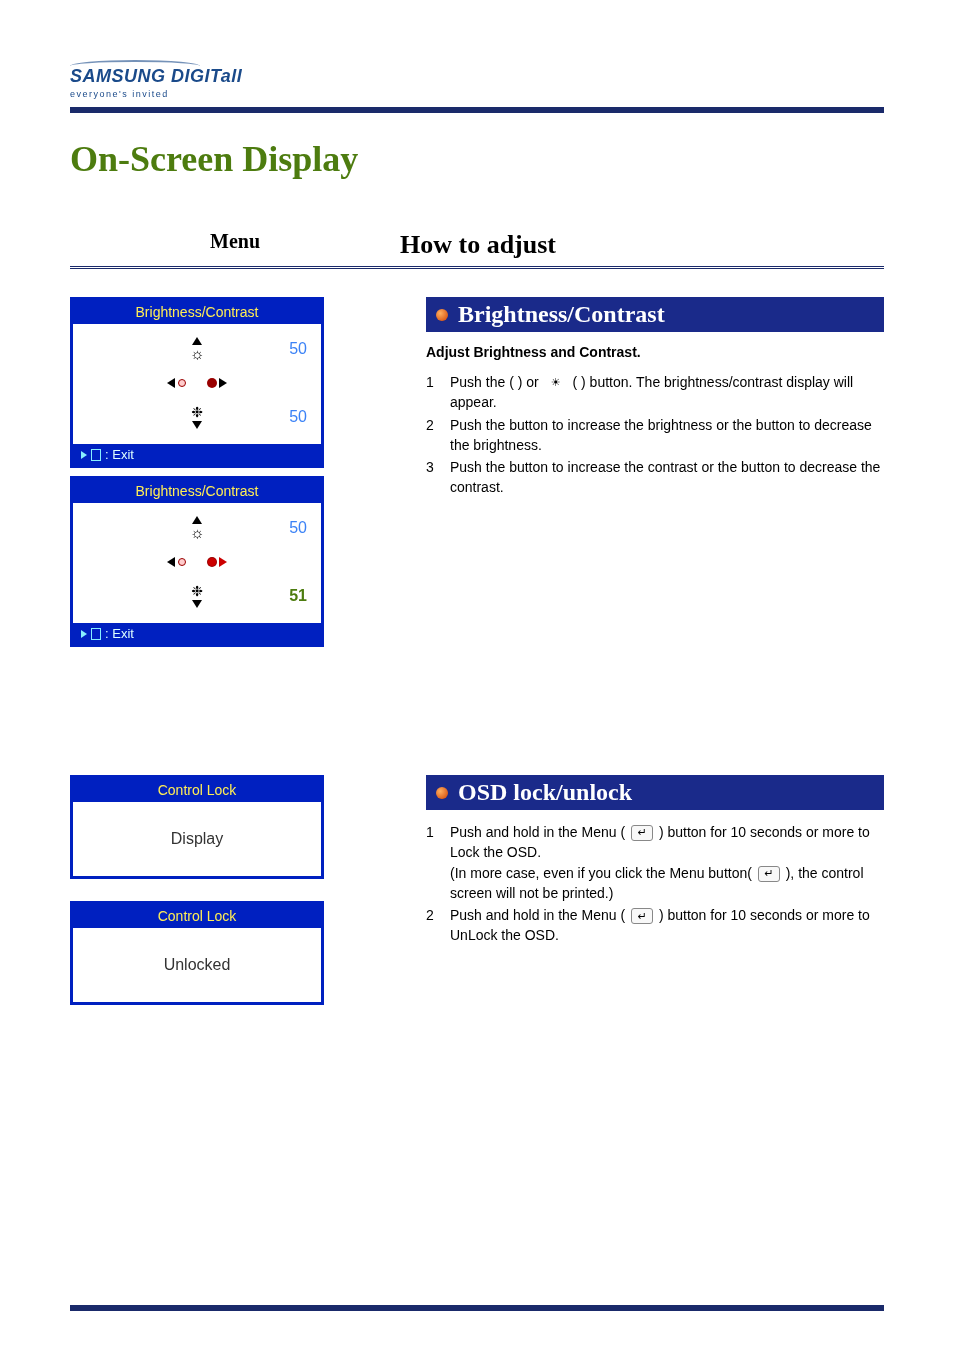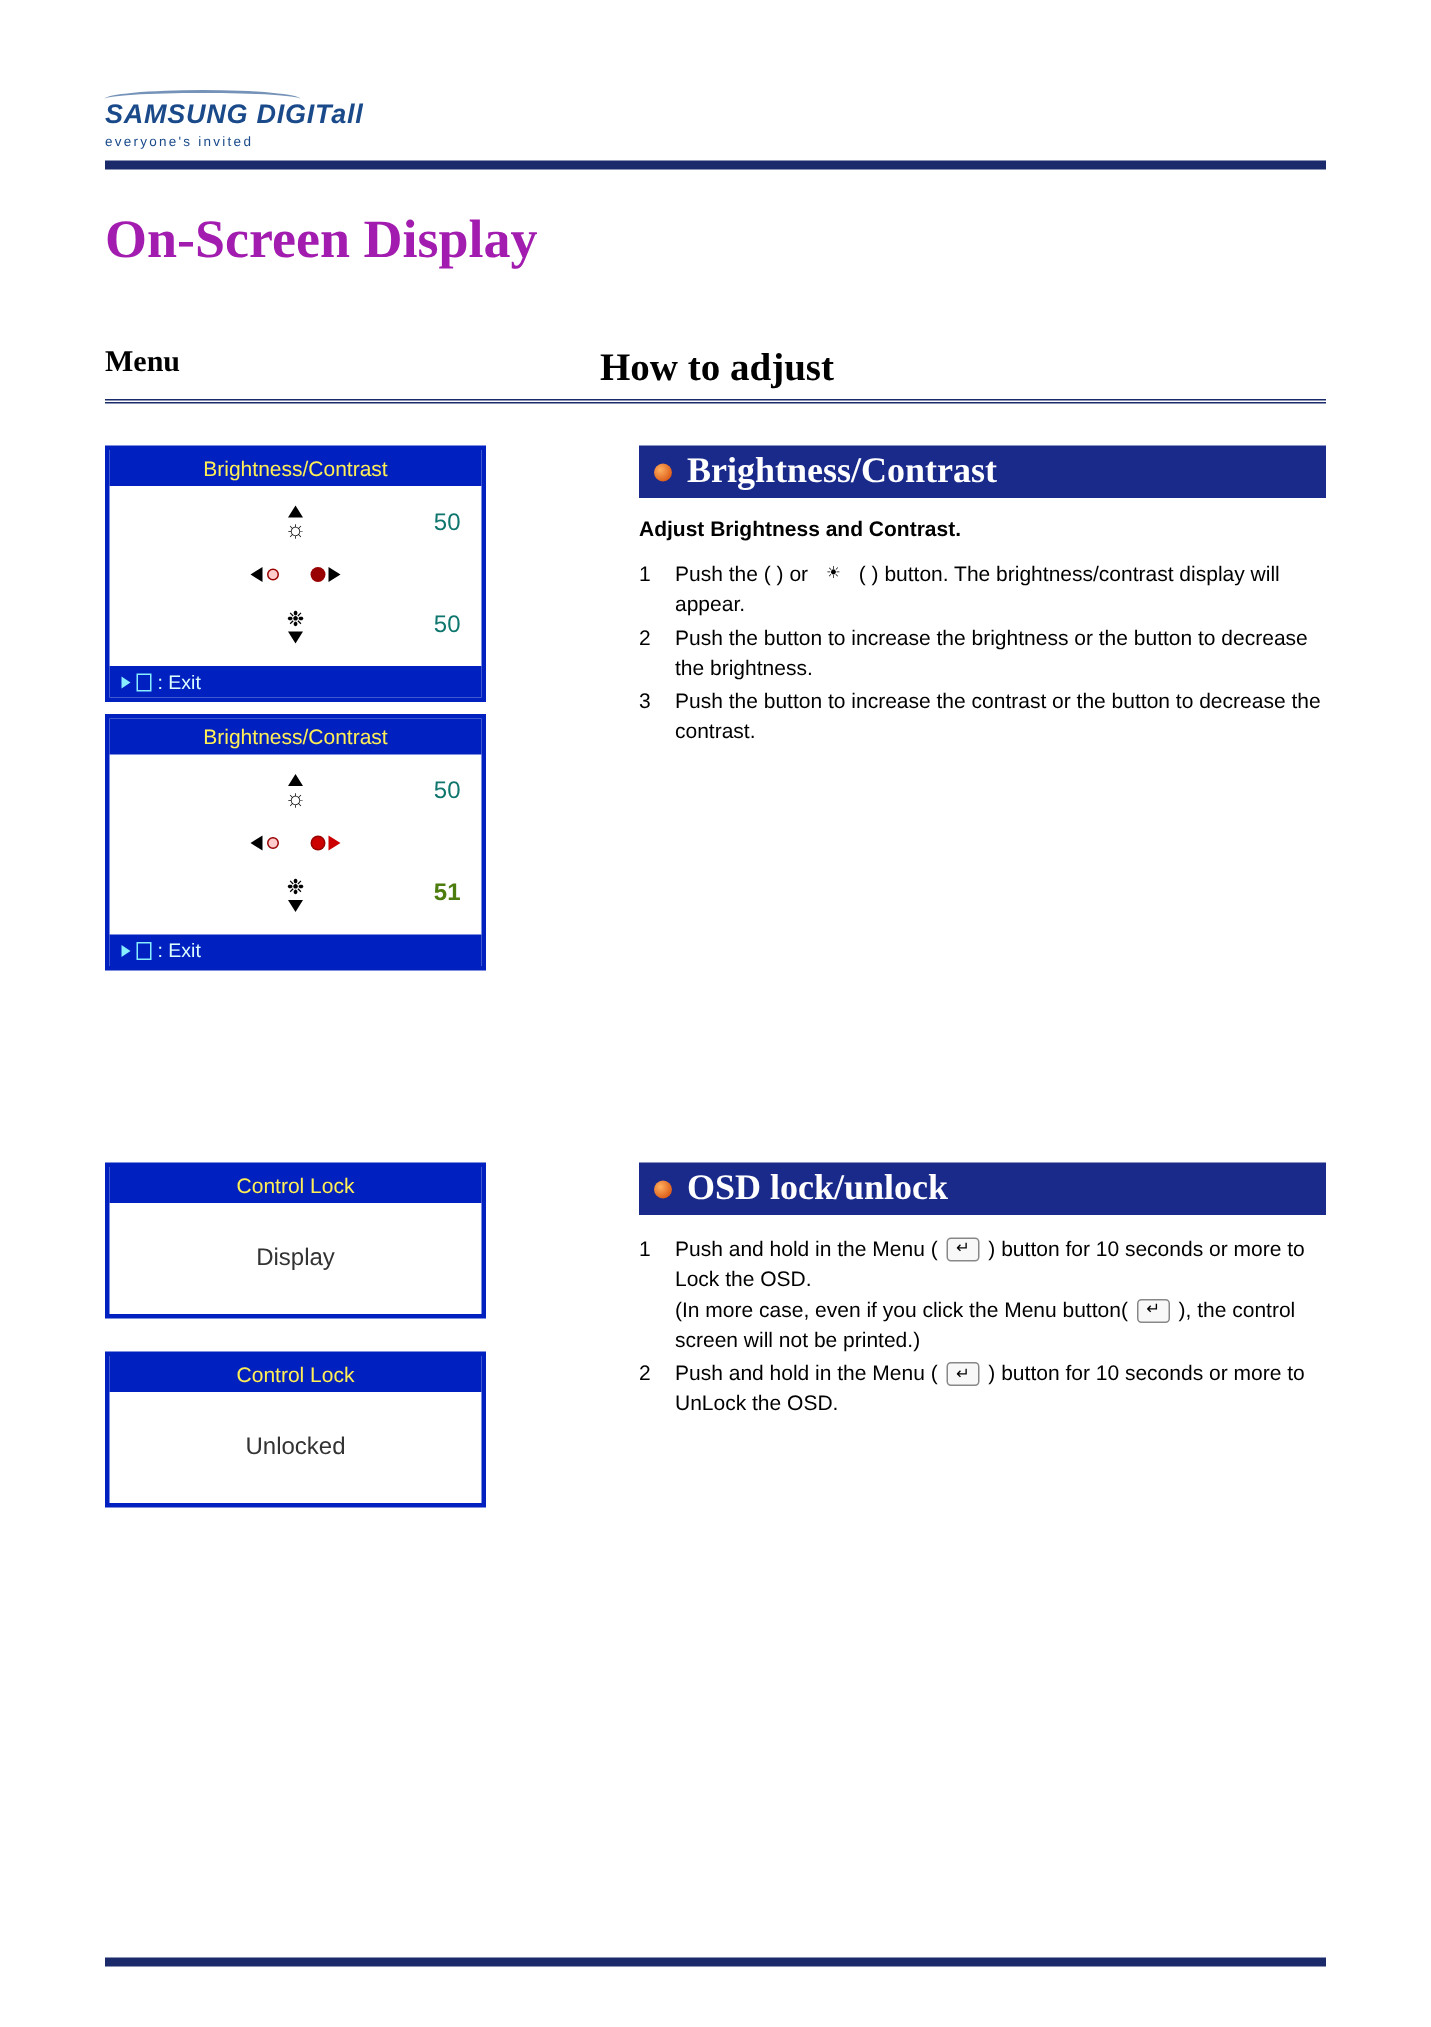--- a/index.html
+++ b/index.html
@@ -39,34 +39,35 @@
     }
     .header-divider {
       height: 6px;
       background: #1a2a6a;
       margin: 8px 0 25px 0;
     }
     .page-title {
       font-family: "Times New Roman", serif;
       font-size: 36px;
       font-weight: bold;
-      color: #a21caf;
+      color: #4d7c0f;
       margin-bottom: 50px;
     }
     .columns-header {
       display: flex;
       border-bottom: 3px double #1a2a6a;
       padding-bottom: 6px;
       margin-bottom: 28px;
     }
     .col-menu-hdr {
       width: 330px;
       font-family: "Times New Roman", serif;
       font-size: 20px;
       font-weight: bold;
+      text-align: center;
     }
     .col-howto-hdr {
       font-family: "Times New Roman", serif;
       font-size: 26px;
       font-weight: bold;
     }
     .content-row {
       display: flex;
       align-items: flex-start;
       margin-bottom: 120px;
@@ -102,21 +103,21 @@
       display: flex;
       align-items: center;
       justify-content: center;
       position: relative;
       height: 34px;
     }
     .osd-value-col {
       position: absolute;
       right: 4px;
       font-size: 16px;
-      color: #0f766e;
+      color: #3b82f6;
     }
     .osd-value-col.active {
       color: #4d7c0f;
       font-weight: bold;
     }
     .tri-up { width:0;height:0;border-left:5px solid transparent;border-right:5px solid transparent;border-bottom:8px solid #000; }
     .tri-down { width:0;height:0;border-left:5px solid transparent;border-right:5px solid transparent;border-top:8px solid #000; }
     .tri-left { width:0;height:0;border-top:5px solid transparent;border-bottom:5px solid transparent;border-right:8px solid #000; }
     .tri-right { width:0;height:0;border-top:5px solid transparent;border-bottom:5px solid transparent;border-left:8px solid #000; }
     .sun-rays { font-size:16px; line-height:14px; }

